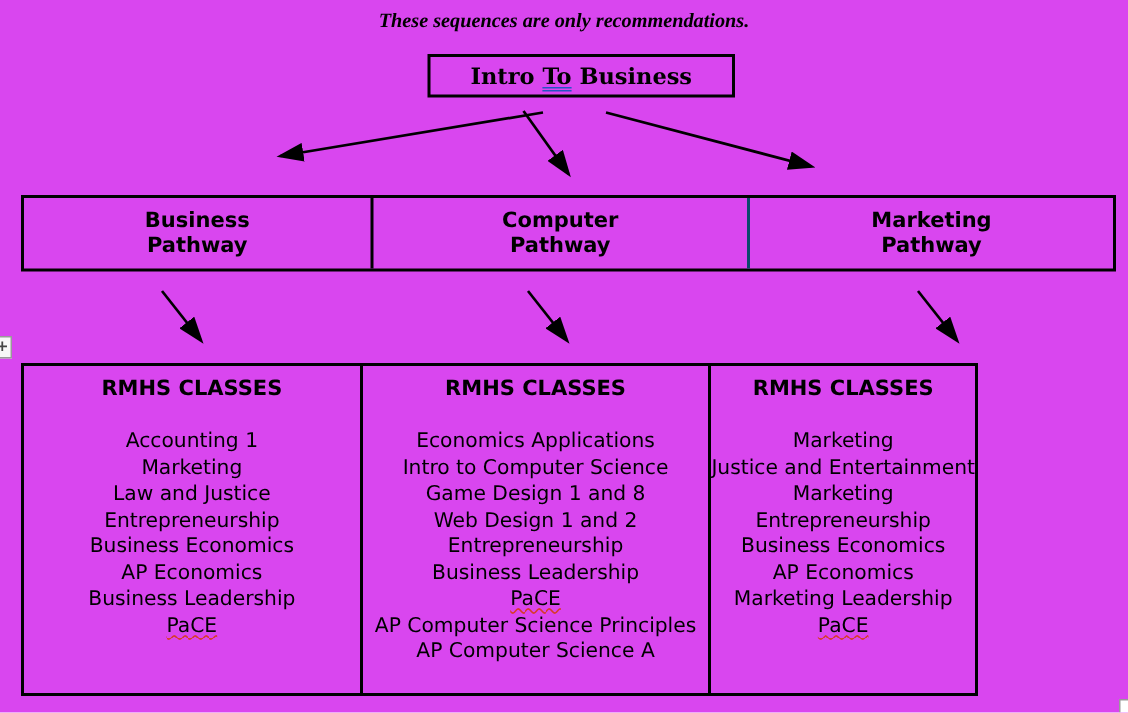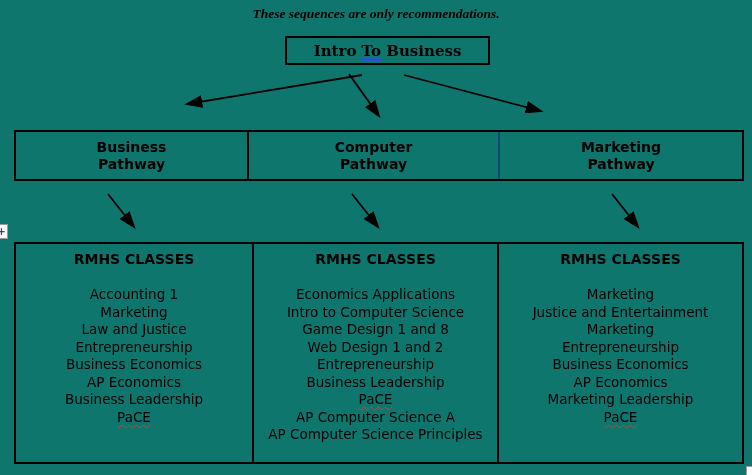--- a/index.html
+++ b/index.html
@@ -1,17 +1,17 @@
 <!DOCTYPE html>
 <html><head>
 <meta charset="utf-8">
 <style>
   html,body{margin:0;padding:0;background:#ffffff;}
   .canvas{
-    position:relative;width:752px;height:475px;background:#0f766e;
+    position:relative;width:752px;height:475px;background:#d946ef;
     font-family:"DejaVu Sans",sans-serif;color:#000;overflow:hidden;
   }
   
   .note{
     position:absolute;top:6px;left:0;width:752px;text-align:center;
     font-family:"Liberation Serif","DejaVu Serif",serif;
     font-weight:bold;font-style:italic;font-size:13.5px;
   }
   
   .intro-box{
@@ -36,21 +36,21 @@
   }
   .pathway-cell{
     box-sizing:border-box;display:flex;align-items:center;justify-content:center;
     text-align:center;font-weight:bold;font-size:14px;line-height:17px;
   }
   .pathway-cell.c1{width:233px;border-right:2px solid #000;}
   .pathway-cell.c2{width:251px;border-right:2px solid #0c4a6e;}
   .pathway-cell.c3{flex:1;}
   
   .row-classes{
-    position:absolute;left:14px;top:242px;width:730px;height:222px;
+    position:absolute;left:14px;top:242px;width:638px;height:222px;
     border:2px solid #000;box-sizing:border-box;display:flex;
   }
   .classes-cell{
     box-sizing:border-box;text-align:center;padding-top:7px;
     font-size:13.5px;line-height:17.5px;
   }
   .classes-cell.c1{width:238px;border-right:2px solid #000;}
   .classes-cell.c2{width:245px;border-right:2px solid #000;}
   .classes-cell.c3{flex:1;}
   .classes-header{font-weight:bold;font-size:14px;margin-bottom:17.5px;}
@@ -133,22 +133,22 @@
       </div>
       <div class="classes-cell c2">
         <div class="classes-header">RMHS CLASSES</div>
         <div class="course">Economics Applications</div>
         <div class="course">Intro to Computer Science</div>
         <div class="course">Game Design 1 and 8</div>
         <div class="course">Web Design 1 and 2</div>
         <div class="course">Entrepreneurship</div>
         <div class="course">Business Leadership</div>
         <div class="course"><span class="spell-flag">PaCE</span></div>
+        <div class="course">AP Computer Science Principles</div>
         <div class="course">AP Computer Science A</div>
-        <div class="course">AP Computer Science Principles</div>
       </div>
       <div class="classes-cell c3">
         <div class="classes-header">RMHS CLASSES</div>
         <div class="course">Marketing</div>
         <div class="course">Justice and Entertainment</div>
         <div class="course">Marketing</div>
         <div class="course">Entrepreneurship</div>
         <div class="course">Business Economics</div>
         <div class="course">AP Economics</div>
         <div class="course">Marketing Leadership</div>

